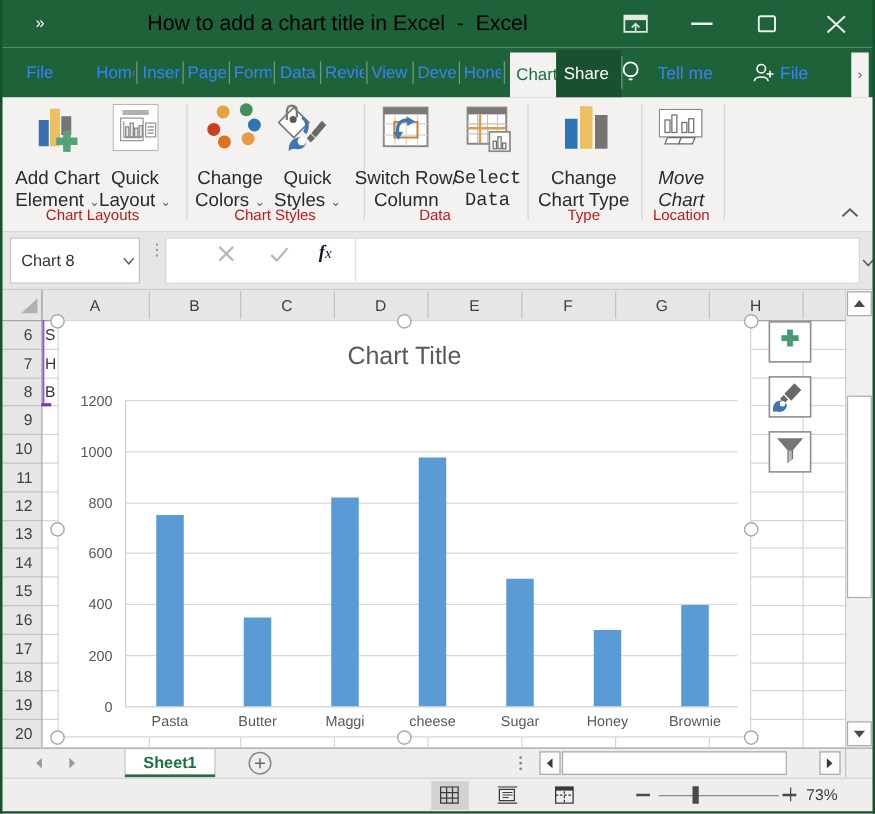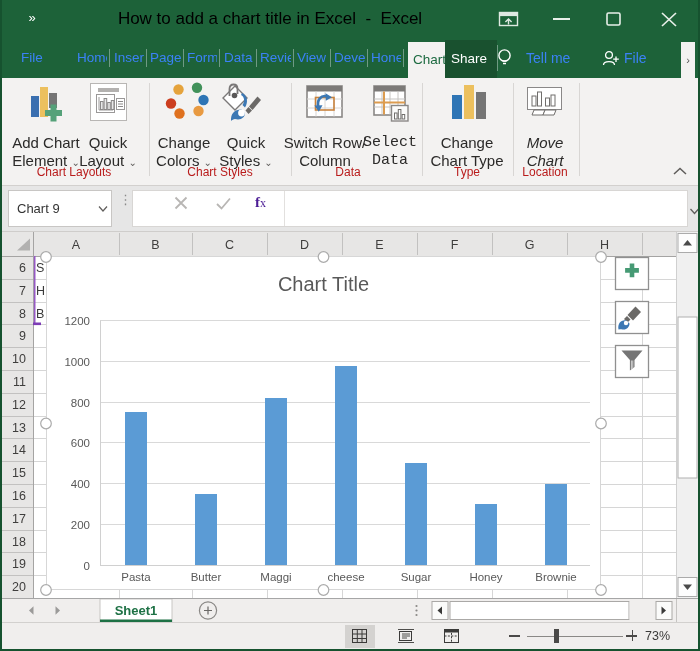--- a/index.html
+++ b/index.html
@@ -189,33 +189,33 @@
     <path d="M7 23 L5 28 L16 28 L18 23 Z" fill="#fff" stroke="#706e6c"></path>
     <path d="M18 23 L16 28 L27 28 L29 23 Z" fill="#fff" stroke="#706e6c"></path>
   </svg></div>
   <div class="rbtxt" style="left:502px;top:122px;width:86px;font-style:italic;">Move<br>Chart</div>
   <div class="glabel" style="left:485px;">Location</div>
   <div class="abs" style="left:672px;top:163px;"><svg width="16" height="12">
         <path d="M2 9 L8 3.5 L14 9" fill="none" stroke="#5f5d5b" stroke-width="1.5"></path>
       </svg></div>
 
   <div class="abs" id="fbar"></div>
-  <div class="abs" id="namebox">Chart 9</div>
+  <div class="abs" id="namebox">Chart 8</div>
   <div class="abs" style="left:96px;top:190px;"><svg width="14" height="37">
         <path d="M3 16.5 L7 21 L11 16.5" fill="none" stroke="#605e5c" stroke-width="1.2"></path>
       </svg></div>
   <div class="abs" id="fxpanel"></div>
   <div class="abs" style="left:119px;top:196px;color:#8a8a8a;font-size:13px;letter-spacing:0;line-height:8px;">⋮</div>
   <div class="abs" style="left:173px;top:195px;"><svg width="16" height="16">
         <path d="M2.5 2.5 L13.5 13.5 M13.5 2.5 L2.5 13.5" stroke="#b8b6b4" stroke-width="1.8"></path>
       </svg></div>
   <div class="abs" style="left:215px;top:196px;"><svg width="17" height="15">
         <path d="M2 8 L6.5 12.5 L15 2.5" fill="none" stroke="#b8b6b4" stroke-width="1.8"></path>
       </svg></div>
-  <div class="abs" style="left:255px;top:194px;color:#4c1d95;font-size:15px;font-family:'Liberation Serif',serif;"><b>f</b><span style="font-size:12px;">x</span></div>
+  <div class="abs" style="left:255px;top:194px;color:#0f172a;font-size:15px;font-style:italic;font-family:'Liberation Serif',serif;"><b>f</b><span style="font-size:12px;">x</span></div>
   <div class="abs" style="left:284px;top:191px;width:1px;height:35px;background:#e2e0de;"></div>
   <div class="abs" style="left:689px;top:203px;"><svg width="11" height="10">
         <path d="M1.5 2 L5.5 6.5 L9.5 2" fill="none" stroke="#605e5c" stroke-width="1.3"></path>
       </svg></div>
 
   <div class="abs" id="sheet">
   <svg width="700" height="366" id="sheetsvg" font-family="Liberation Sans, sans-serif">
   <rect x="2" y="0" width="674" height="366" fill="#ffffff"></rect>
   <rect x="2" y="0" width="674" height="24" fill="#e7e6e5"></rect>
   <rect x="2" y="24" width="31" height="342" fill="#e7e6e5"></rect>

